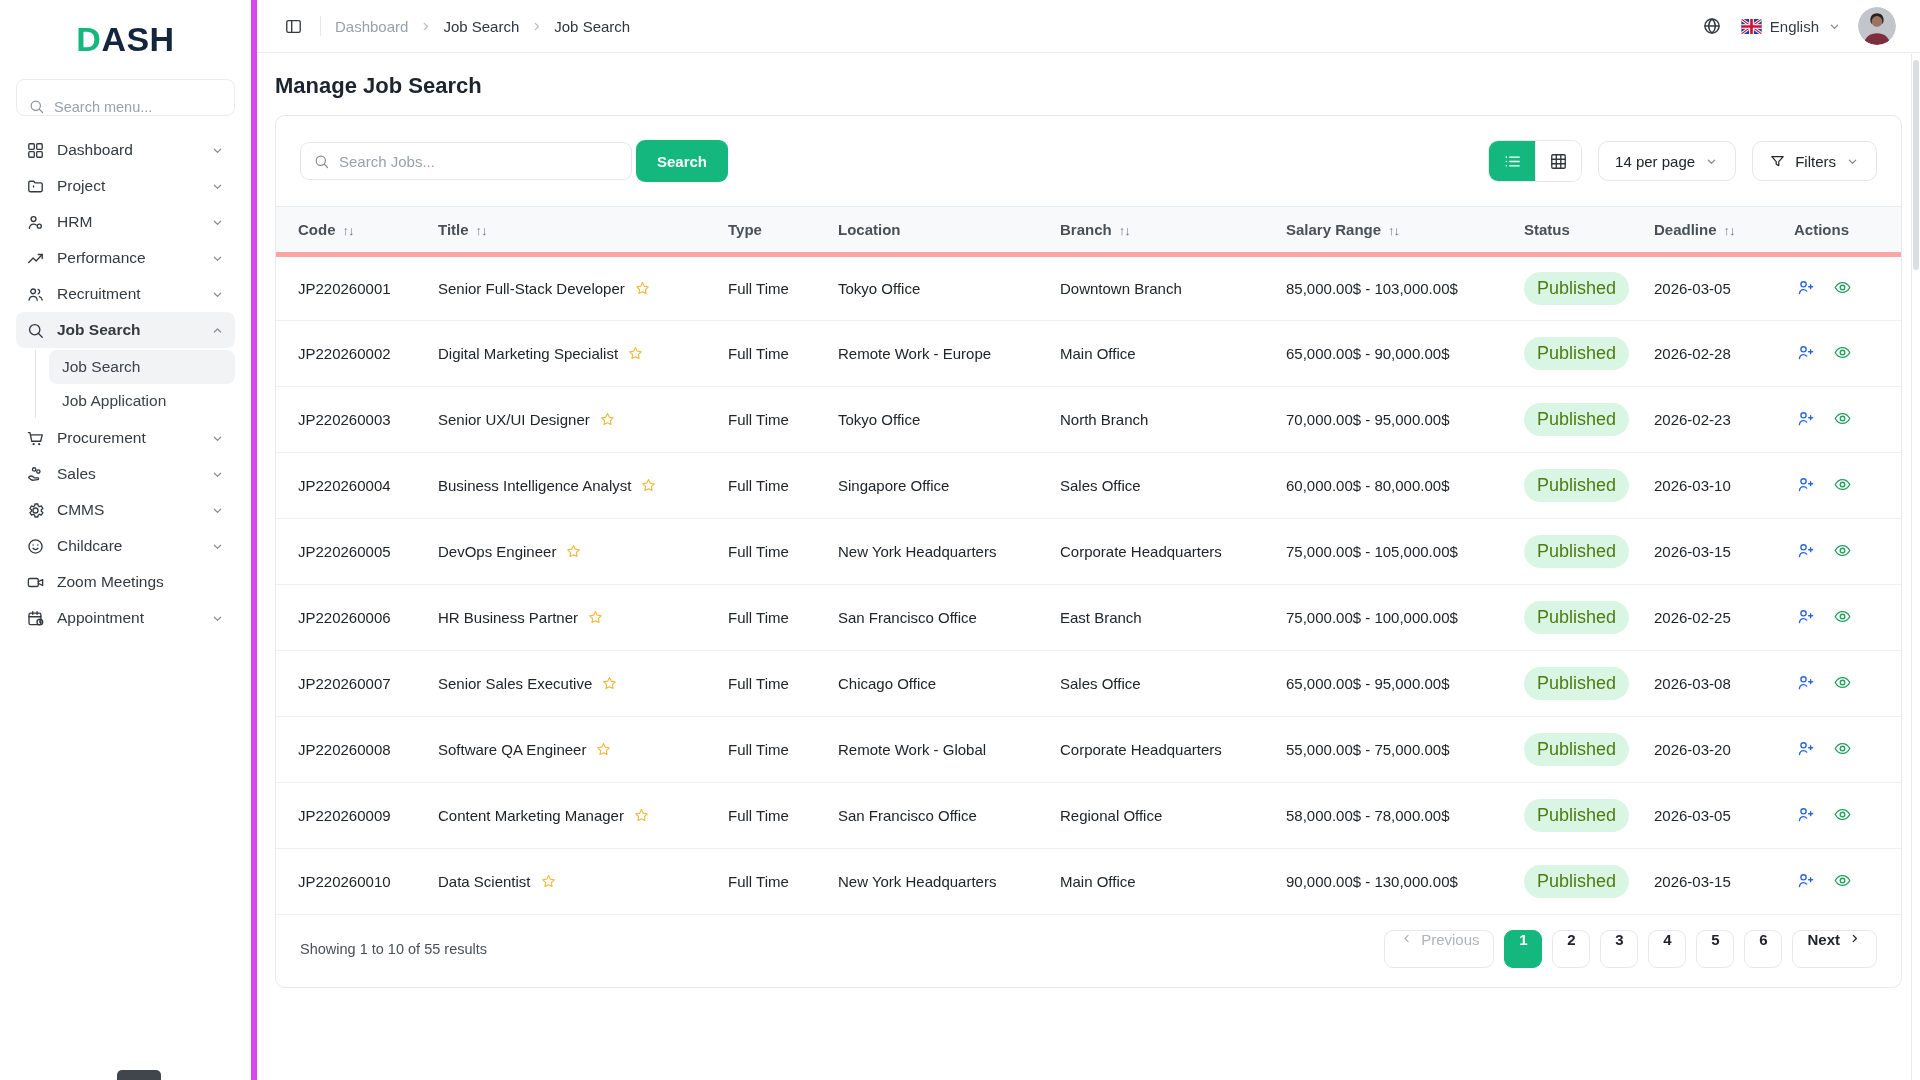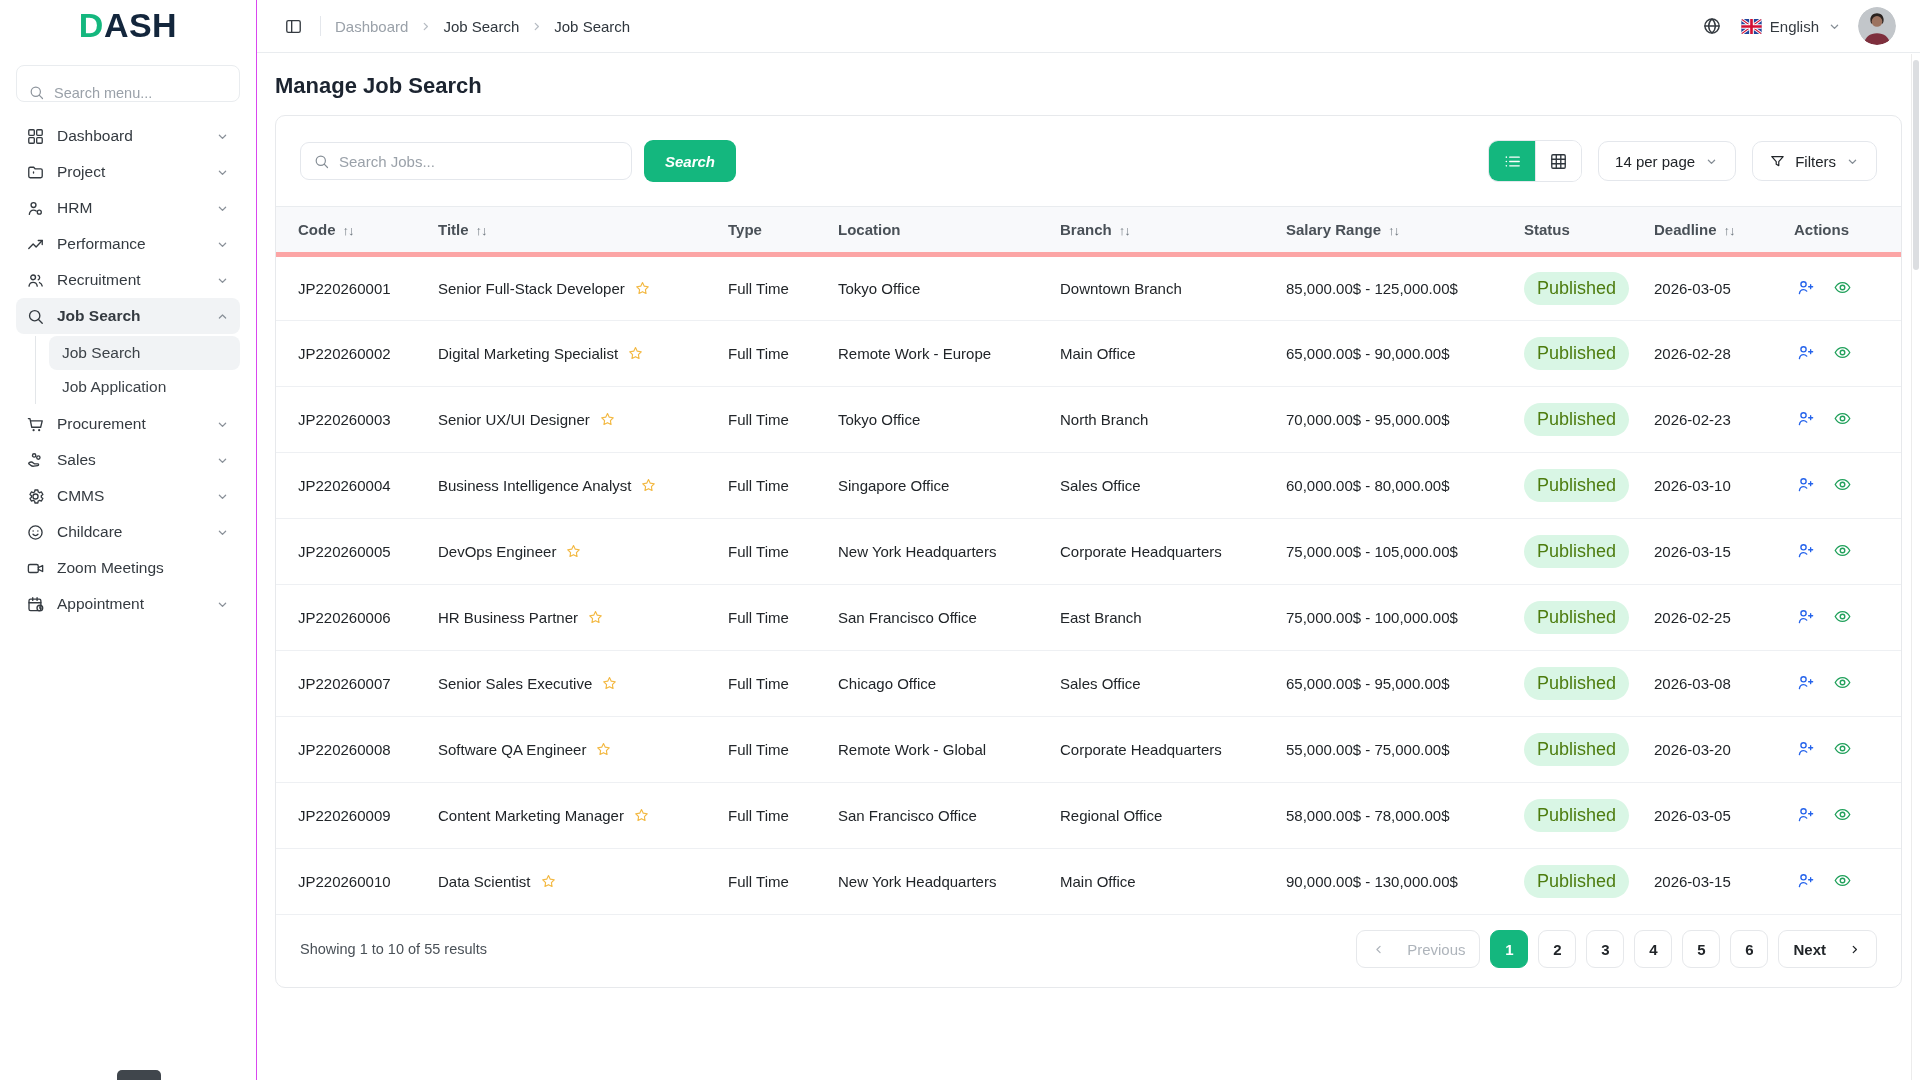--- a/index.html
+++ b/index.html
@@ -6,21 +6,21 @@
   html,body { width:1920px; height:1080px; }
   body {
     font-family: "Liberation Sans", "DejaVu Sans", sans-serif;
     background:#fff; color:#212529; overflow:hidden;
     display:flex; position:relative;
   }
   svg.ic { width:19px; height:19px; stroke:currentColor; fill:none; stroke-width:1.7; stroke-linecap:round; stroke-linejoin:round; flex-shrink:0; }
   svg.ic-sm { width:15px; height:15px; stroke:currentColor; fill:none; stroke-width:2; stroke-linecap:round; stroke-linejoin:round; }
 
   
-  .sidebar { width:257px; flex-shrink:0; border-right:1px solid #d946ef; padding:0 16px 0; background:#fff; }
+  .sidebar { width:257px; flex-shrink:0; border-right:6px solid #d946ef; padding:14px 16px 0; background:#fff; }
   .logo { text-align:center; font-size:34px; font-weight:800; letter-spacing:.5px; color:#13263c; margin:6px 0 20px; }
   .logo .accent { color:#14b77e; }
   .menu-search { position:relative; display:flex; align-items:flex-end; gap:9px; height:37px; border:1px solid #e9ecef; border-radius:8px; padding:0 11px; color:#8d949c; margin-bottom:16px; }
   .menu-search input { border:none; outline:none; flex:1; font-size:14.5px; color:#343a40; font-family:inherit; background:transparent; }
   .menu-search input::placeholder { color:#9aa1a9; }
   nav.side-nav { display:flex; flex-direction:column; }
   .nav-item { display:flex; align-items:center; gap:12px; height:36px; padding:0 10px; border-radius:8px; font-size:15.5px; color:#343a40; cursor:pointer; }
   .nav-item .lbl { flex:1; }
   .nav-item .chev { margin-left:auto; color:#8a9199; display:flex; }
   .nav-item.active { background:#f1f3f5; font-weight:700; }
@@ -46,21 +46,21 @@
 
   .content { padding:14px 18px 0; }
   h1.page-title { font-size:22px; font-weight:700; color:#1c2430; margin:6px 0 16px; }
 
   .card { border:1px solid #e7e9ec; border-radius:10px; background:#fff; overflow:hidden; }
   .card-toolbar { display:flex; align-items:center; justify-content:space-between; padding:24px; }
   .search-group { display:flex; align-items:center; }
   .search-wrap { display:flex; align-items:center; width:332px; height:38px; border:1px solid #e4e7ec; border-radius:9px; padding:0 12px; gap:9px; color:#868e96; }
   .search-wrap input { border:none; outline:none; flex:1; font-size:15px; color:#343a40; font-family:inherit; }
   .search-wrap input::placeholder { color:#9aa1a9; }
-  .btn-primary { height:42px; padding:0 21px; background:#14b77e; color:#fff; border:none; border-radius:9px; font-size:15px; font-weight:600; margin-left:12px; cursor:pointer; font-family:inherit;font-style:italic; }
+  .btn-primary { height:42px; padding:0 21px; background:#14b77e; color:#fff; border:none; border-radius:9px; font-size:15px; font-weight:600; margin-left:4px; cursor:pointer; font-family:inherit; }
   .toolbar-right { display:flex; align-items:center; gap:16px; }
   .seg-group { display:flex; border:1px solid #e4e7ec; border-radius:10px; overflow:hidden; }
   .seg { width:46px; height:40px; display:flex; align-items:center; justify-content:center; background:#fff; color:#2f363d; border:none; cursor:pointer; }
   .seg + .seg { border-left:1px solid #e4e7ec; }
   .seg.active { background:#14b77e; color:#fff; }
   .btn-outline { display:inline-flex; align-items:center; gap:9px; height:40px; padding:0 16px; border:1px solid #e4e7ec; border-radius:10px; background:#fff; font-size:15px; color:#212529; cursor:pointer; font-family:inherit; }
   .btn-outline .chev { color:#868e96; display:flex; }
 
   table.jobs { width:100%; border-collapse:collapse; table-layout:fixed; }
   .jobs thead th { height:48px; background:#f8f9fb; border-top:1px solid #e9ecef; border-bottom:5px solid #fca5a5; text-align:left; font-size:15px; font-weight:600; color:#495057; padding:0 12px; white-space:nowrap; }
@@ -80,21 +80,21 @@
   .badge { display:inline-block; padding:6px 13px; border-radius:999px; background:#d9f6e5; color:#4d7c0f; font-size:18px; }
   .c-actions { }
   .act { background:none; border:none; cursor:pointer; padding:2px; margin-right:14px; }
   .act svg { width:19px; height:19px; stroke-width:1.7; fill:none; stroke-linecap:round; stroke-linejoin:round; }
   .act-blue { color:#2563eb; }
   .act-green { color:#22a15c; }
 
   .card-footer { display:flex; align-items:center; justify-content:space-between; padding:15px 24px 19px; }
   .summary { font-size:14.5px; color:#495057; }
   .pager { display:flex; align-items:center; gap:10px; }
-  .pg-btn { min-width:38px; height:38px; border:1px solid #e6e8eb; border-radius:9px; background:#fff; font-size:15px; color:#212529; display:inline-flex; align-items:center; justify-content:center; gap:21px; padding:0 14px; cursor:pointer; font-family:inherit; }
+  .pg-btn { min-width:38px; height:38px; border:1px solid #e6e8eb; border-radius:9px; background:#fff; font-size:15px; color:#212529; display:inline-flex; align-items:flex-start; justify-content:center; gap:7px; padding:0 14px; cursor:pointer; font-family:inherit; }
   .pg-btn.page { padding:0; width:38px; font-weight:600; }
   .pg-btn.active { background:#14b77e; border-color:#14b77e; color:#fff; }
   .pg-prev { color:#aeb4bb; }
   .pg-next { font-weight:600; }
 
   .v-scrollbar { position:absolute; right:0; top:54px; bottom:0; width:9px; border-left:1px solid #ececec; background:#fff; }
   .v-scrollbar .thumb { position:absolute; top:6px; left:1px; width:6px; height:210px; background:#dcdee1; border-radius:4px; }
   .edge-artifact { position:absolute; left:117px; bottom:0; width:44px; height:10px; background:#40464c; border-radius:5px 5px 0 0; }
 </style>
 </head>
@@ -529,21 +529,21 @@
           </thead>
         <tbody id="table-body">
             <tr>
               <td class="c-code">JP220260001</td>
               <td class="c-title"><span class="t">Senior Full-Stack Developer</span><span><svg class="star">
                     <use href="#i-star"></use>
                   </svg></span></td>
               <td>Full Time</td>
               <td>Tokyo Office</td>
               <td>Downtown Branch</td>
-              <td>85,000.00$ - 125,000.00$</td>
+              <td>85,000.00$ - 103,000.00$</td>
               <td><span class="badge">Published</span></td>
               <td>2026-03-05</td>
               <td class="c-actions"><button class="act act-blue"><span><svg class="ic">
                       <use href="#i-user-plus"></use>
                     </svg></span></button><button class="act act-green"><span><svg class="ic">
                       <use href="#i-eye"></use>
                     </svg></span></button></td>
             </tr>
             <tr>
               <td class="c-code">JP220260002</td>

